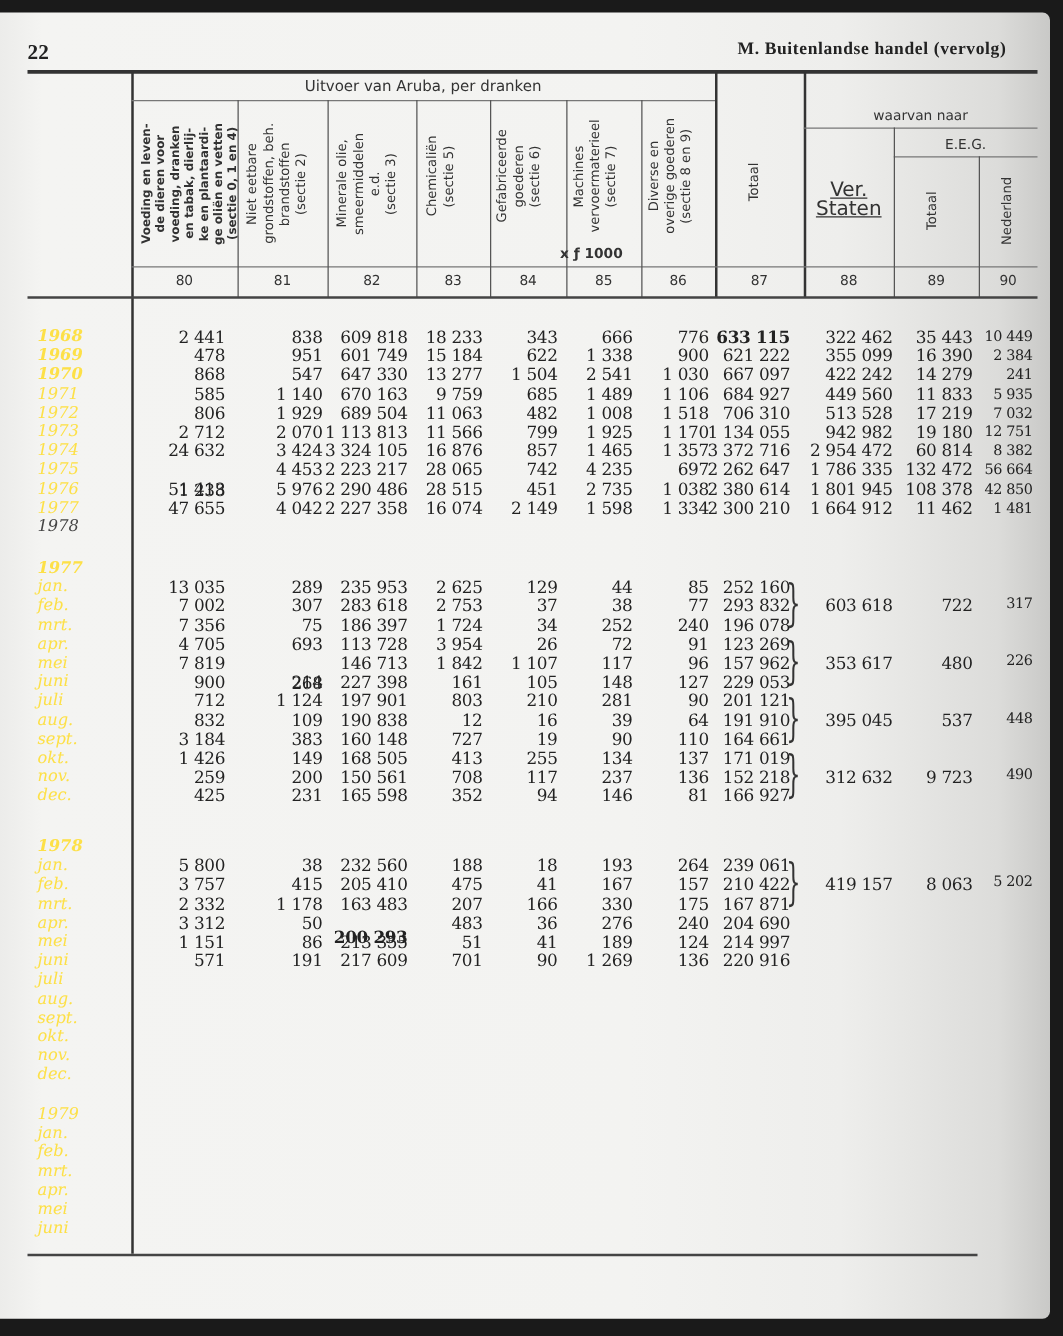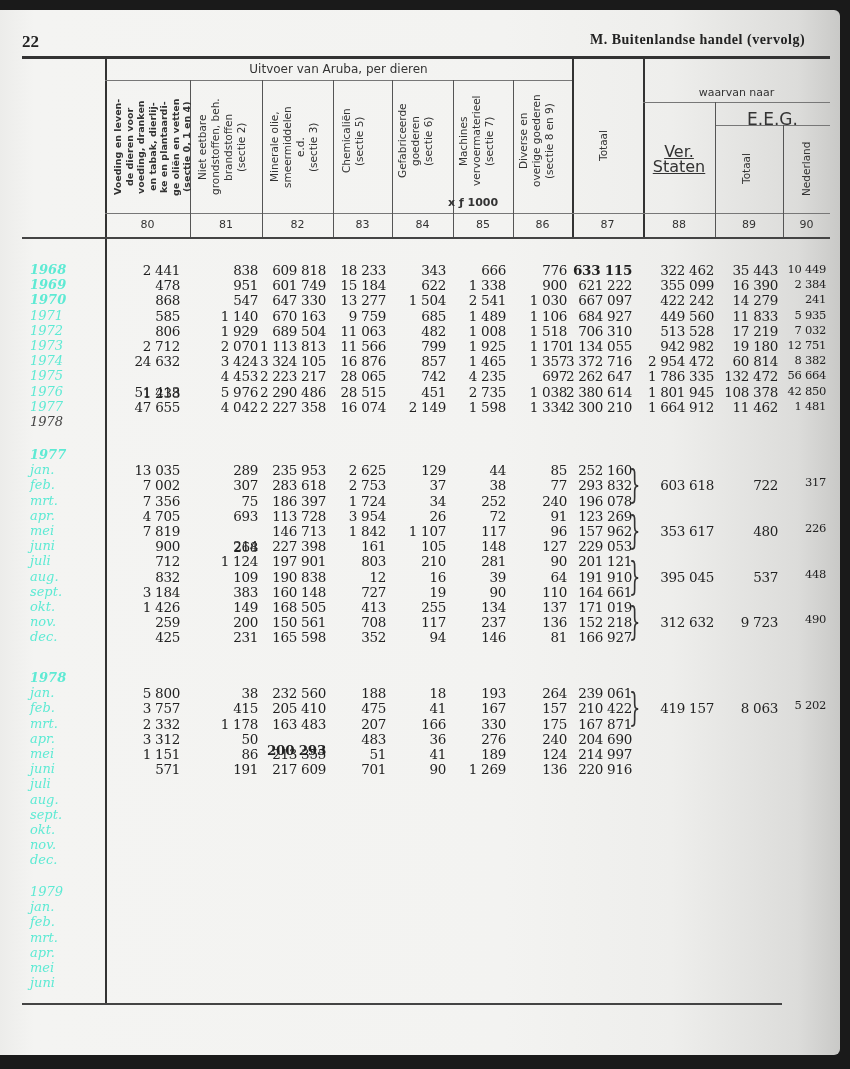--- a/index.html
+++ b/index.html
@@ -12,21 +12,21 @@
   .rule-bot{position:absolute;left:22px;top:1003px;width:760px;height:2px;background:#444;}
   .vline{position:absolute;background:#555;width:1px;}
   .vthick{position:absolute;background:#333;width:2px;}
   .hline{position:absolute;background:#777;height:1px;}
   .sans{font-family:"DejaVu Sans",sans-serif;color:#333;}
   .grp-title{position:absolute;left:105px;top:62px;width:467px;text-align:center;font-size:12px;}
   .rot{position:absolute;writing-mode:vertical-rl;transform:rotate(180deg);font-size:10.5px;line-height:13px;text-align:center;white-space:pre-line;}
   .rot.bold{font-weight:bold;font-size:9.5px;line-height:11.5px;}
   .colnum{position:absolute;top:218px;font-size:11px;text-align:center;}
   .unit{position:absolute;left:448px;top:196px;font-size:11px;font-weight:bold;}
-  .rowlab{position:absolute;left:30px;font-style:italic;font-size:13px;color:#5eead4;font-family:"DejaVu Serif",serif;}
+  .rowlab{position:absolute;left:30px;font-style:italic;font-size:13px;color:#fde047;font-family:"DejaVu Serif",serif;}
   .rowlab.b{font-weight:bold;}
   .cell{position:absolute;text-align:right;font-size:13.5px;color:#222;white-space:nowrap;font-family:"DejaVu Serif",serif;letter-spacing:-0.3px;}
   .cell.b{font-weight:bold;}
   .small{font-size:11.5px;}
   .brace{position:absolute;font-size:40px;line-height:40px;color:#333;font-family:"DejaVu Serif",serif;transform:scaleX(0.45);}
 </style>
 </head>
 <body>
 
 <div class="page"></div>
@@ -45,23 +45,23 @@
 <div class="hline" style="left:105px;top:213px;width:725px;"></div>
 <div class="vline" style="left:190px;top:80px;height:158px;"></div>
 <div class="vline" style="left:262px;top:80px;height:158px;"></div>
 <div class="vline" style="left:333px;top:80px;height:158px;"></div>
 <div class="vline" style="left:392px;top:80px;height:158px;"></div>
 <div class="vline" style="left:453px;top:80px;height:158px;"></div>
 <div class="vline" style="left:513px;top:80px;height:158px;"></div>
 <div class="vline" style="left:715px;top:102px;height:136px;"></div>
 <div class="vline" style="left:783px;top:125px;height:113px;"></div>
 
-<div class="grp-title sans">Uitvoer van Aruba, per dieren</div>
+<div class="grp-title sans">Uitvoer van Aruba, per dranken</div>
 <div class="sans" style="position:absolute;left:643px;top:86px;width:187px;text-align:center;font-size:11px;">waarvan naar</div>
-<div class="sans" style="position:absolute;left:715px;top:109px;width:115px;text-align:center;font-size:17px;">E.E.G.</div>
+<div class="sans" style="position:absolute;left:715px;top:109px;width:115px;text-align:center;font-size:11px;">E.E.G.</div>
 
 <div class="rot bold sans" style="left:112px;top:86px;height:122px;width:74px;">Voeding en leven-
 de dieren voor
 voeding, dranken
 en tabak, dierlij-
 ke en plantaardi-
 ge oliën en vetten
 (sectie 0, 1 en 4)</div>
 <div class="rot sans" style="left:196px;top:86px;height:122px;width:62px;">Niet eetbare
 grondstoffen, beh.

